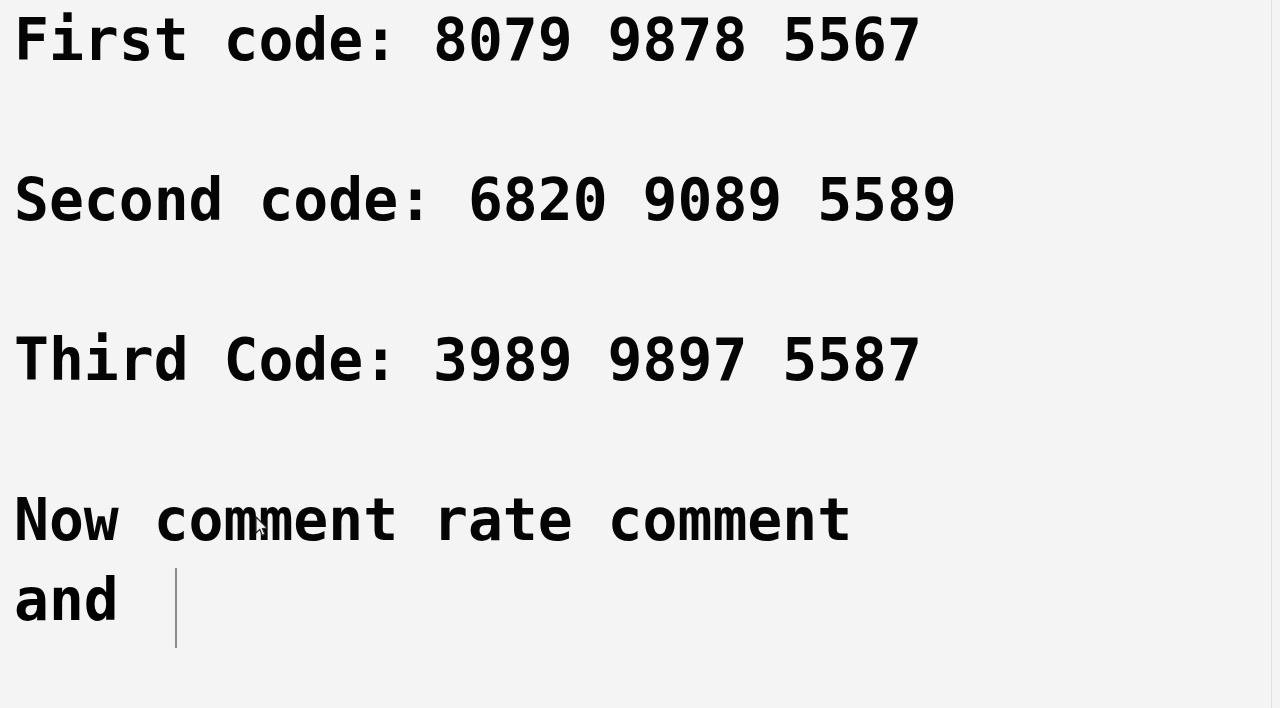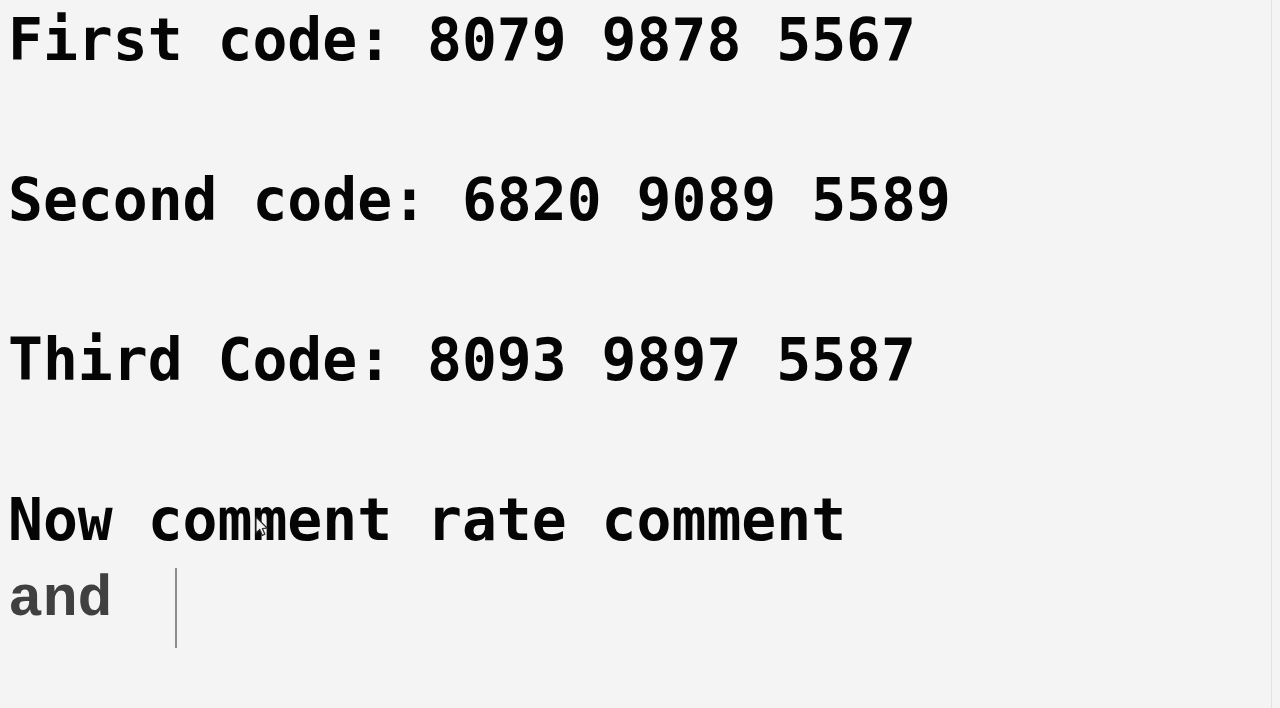--- a/index.html
+++ b/index.html
@@ -44,21 +44,21 @@
   }
 
   .text-line {
     font-family: "DejaVu Sans Mono", monospace;
     font-weight: bold;
     font-size: 58px;
     line-height: 80px;
     color: #050505;
     white-space: pre;
     letter-spacing: 0px;
-    padding-left: 8px;
+    padding-left: 14px;
     margin: 0;
     height: 80px;
   }
 
   .text-line.blank {
     color: transparent;
   }
 
   
   #text-caret {
@@ -80,24 +80,24 @@
 
 <div id="screen" style="background: rgb(244, 244, 245); width: 1280px; height: 708px;">
 
   <div id="right-edge-rule" style="background: rgb(226, 226, 228);"></div>
 
   <div id="text-body">
     <div class="text-line" style="color: rgb(5, 5, 5);">First code: 8079 9878 5567</div>
     <div class="text-line blank"> </div>
     <div class="text-line" style="color: rgb(5, 5, 5);">Second code: 6820 9089 5589</div>
     <div class="text-line blank"> </div>
-    <div class="text-line" style="color: rgb(5, 5, 5);">Third Code: 8093 9897 5587</div>
+    <div class="text-line" style="color: rgb(5, 5, 5);">Third Code: 3989 9897 5587</div>
     <div class="text-line blank"> </div>
     <div class="text-line" style="color: rgb(5, 5, 5);">Now comment rate comment</div>
-    <div class="text-line" style="color: #404040; font-family: Liberation Mono, monospace;">and </div>
+    <div class="text-line" style="color: #000000;">and </div>
   </div>
 
   <div id="text-caret" style="left: 175px; top: 568px; width: 2px; height: 80px; background: rgb(140, 140, 140);"></div>
 
   <svg id="mouse-cursor" viewBox="0 0 14 21" xmlns="http://www.w3.org/2000/svg" style="left: 255px; top: 516px;">
     <polygon id="cursor-shape" points="1,1 1,17 4.8,13.4 7.3,19.4 9.9,18.3 7.4,12.5 12.3,12.2" stroke-width="1.2" stroke-linejoin="round" fill="#f2f2f2" stroke="#2a2a2a"></polygon>
   </svg>
 
 </div>
 

